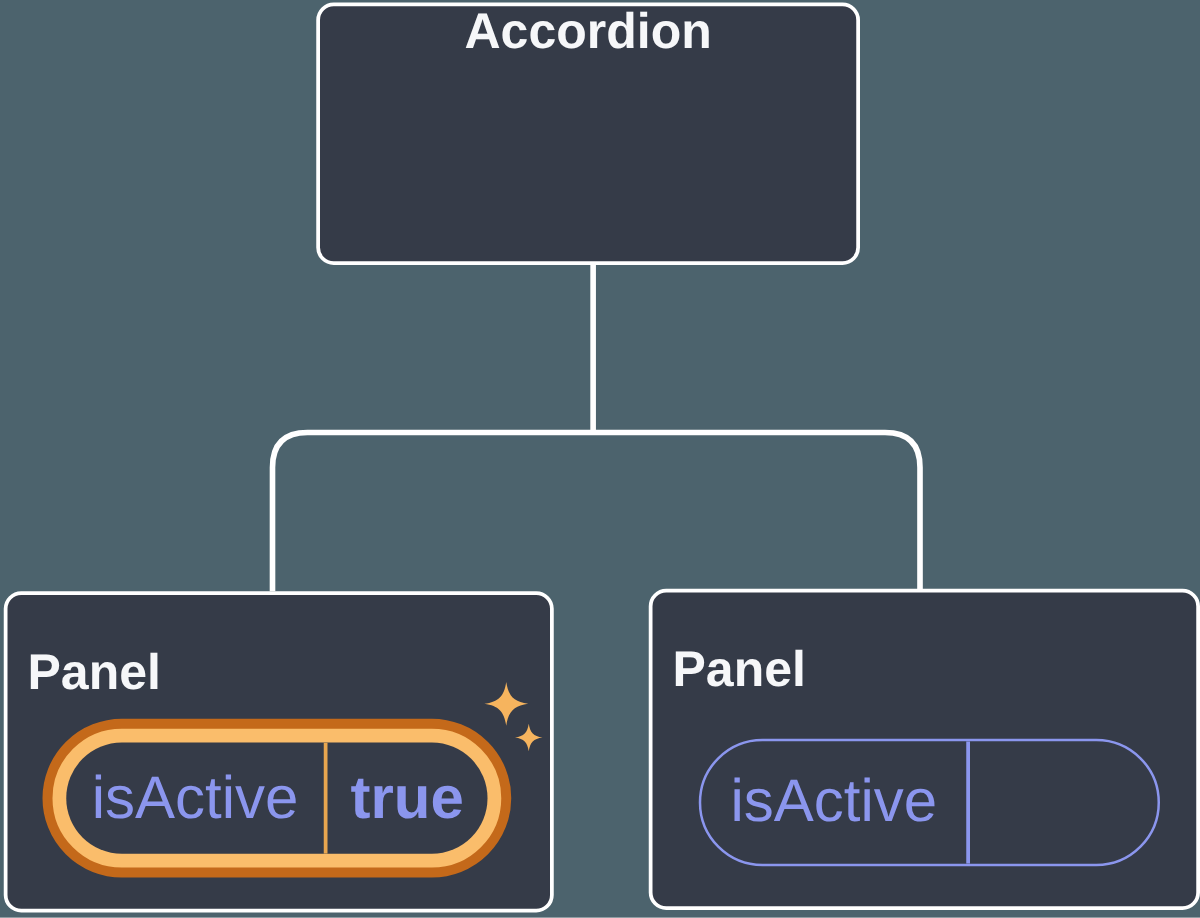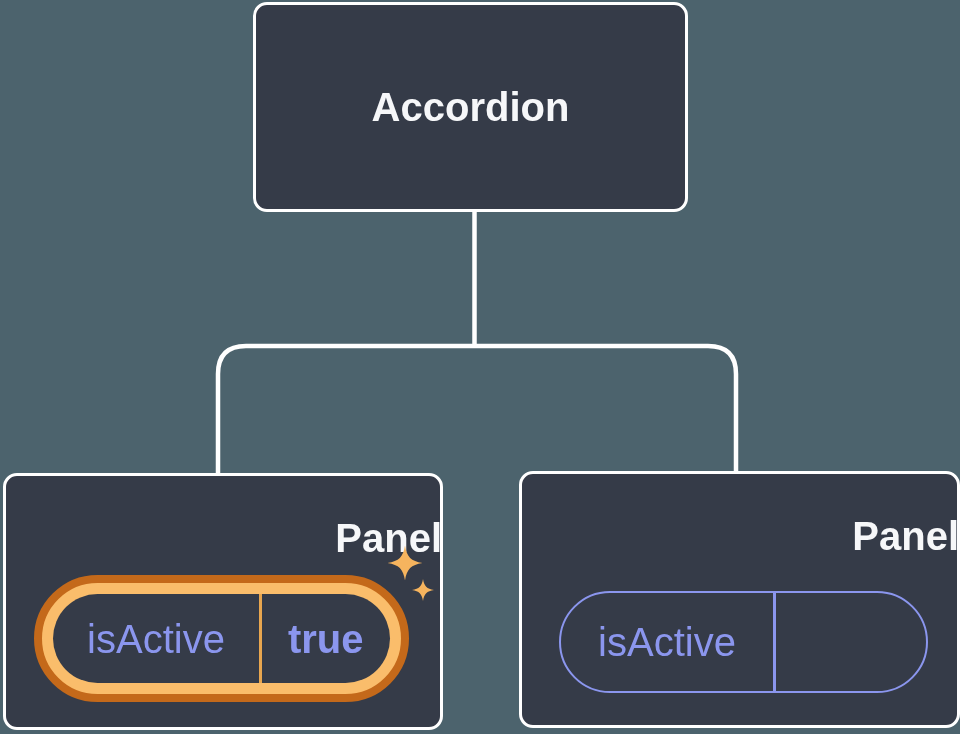--- a/index.html
+++ b/index.html
@@ -31,33 +31,32 @@
   .node-title {
     color: var(--title-text, #f6f7f9);
     font-size: 40px;
     font-weight: 600;
     line-height: 1;
   }
   .root-node {
     left: 253px; top: 2px;
     width: 435px; height: 210px;
     display: flex;
-    align-items: center;
     justify-content: center;
   }
   .panel-left  { left: 3px;   top: 473px; width: 440px; height: 257px; }
   .panel-right { left: 519px; top: 471px; width: 441px; height: 257px; }
   .panel-title {
     position: absolute;
-    left: 2px; top: 42px;
+    left: 16px; top: 42px;
     width: 100%;
-    text-align: right;
+    text-align: left;
   }
   .prop-text {
-    font-size: 40px;
+    font-size: 48px;
     line-height: 1;
     color: var(--prop-text, #8b96ee);
   }
   .prop-value-bold { font-weight: 700; }
   
   .pill-active {
     position: absolute;
     left: 28px; top: 99px;
     width: 375px; height: 127px;
     box-sizing: border-box;

